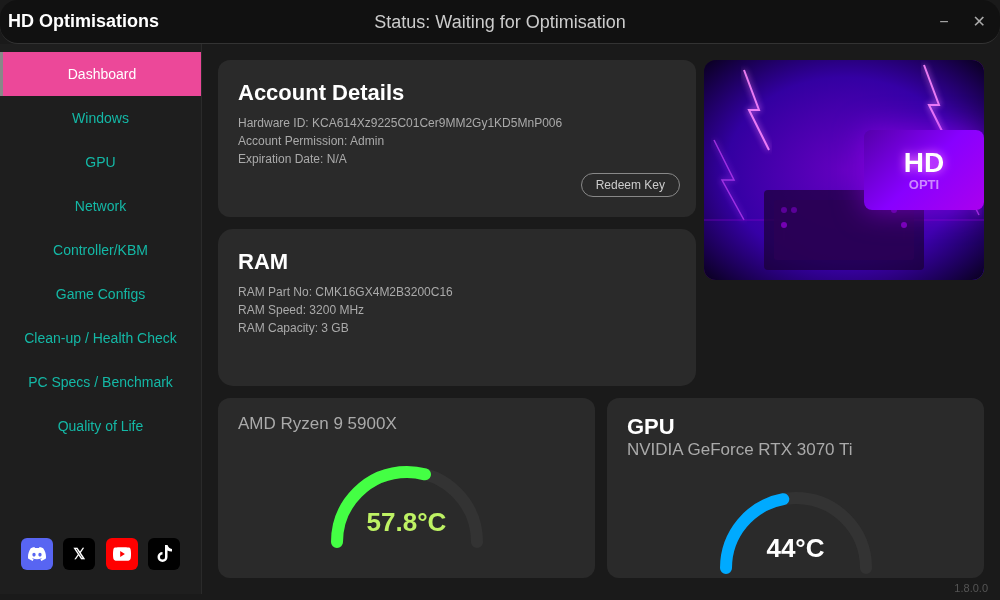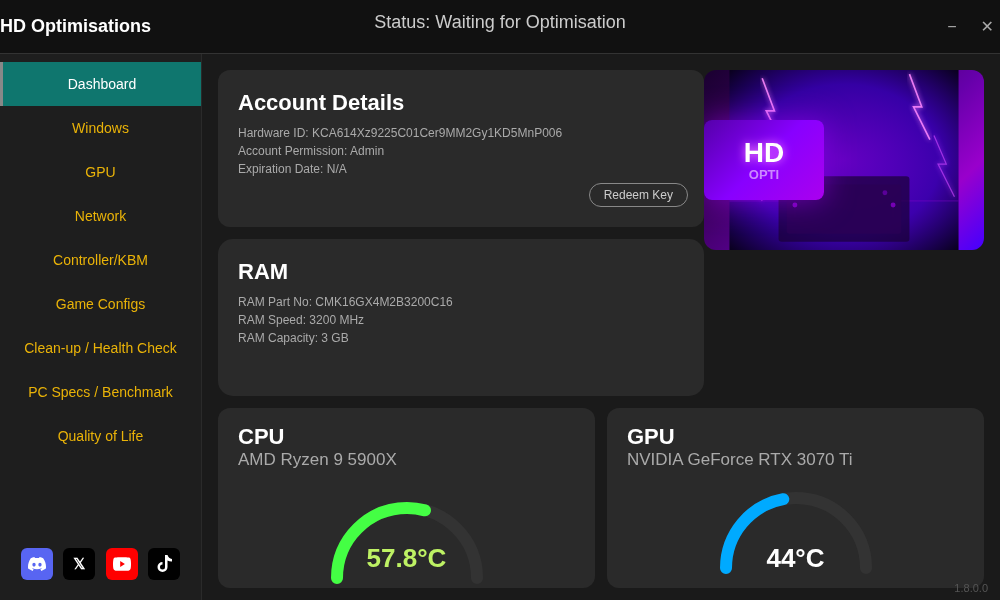--- a/index.html
+++ b/index.html
@@ -9,26 +9,27 @@
       background: #1a1a1a;
       color: #fff;
       font-family: 'Segoe UI', Arial, sans-serif;
       overflow: hidden;
       position: relative;
     }
 
     
     .title-bar {
       background: #111;
-      height: 54px;
+      height: 44px;
       display: flex;
       align-items: center;
       justify-content: space-between;
-      padding: 0 0;
+      padding: 0 8px;
       border-bottom: 1px solid #333;
+      border-radius: 18px;
     }
     .title-bar-left {
       font-size: 18px;
       font-weight: bold;
       color: #fff;
     }
     .title-bar-center {
       font-size: 18px;
       color: #ccc;
       position: absolute;
@@ -60,27 +61,27 @@
       background: #1e1e1e;
       display: flex;
       flex-direction: column;
       padding: 8px 0;
       border-right: 1px solid #2a2a2a;
       flex-shrink: 0;
     }
     .sidebar-item {
       padding: 14px 16px;
       font-size: 14px;
-      color: #eab308;
+      color: #14b8a6;
       cursor: pointer;
       text-align: center;
       transition: background 0.15s;
     }
     .sidebar-item.active {
-      background: #0f766e;
+      background: #ec4899;
       color: #fff;
       border-left: 3px solid #888;
     }
     .sidebar-bottom {
       margin-top: auto;
       padding: 16px;
       display: flex;
       justify-content: space-around;
       align-items: center;
     }
@@ -105,21 +106,21 @@
       padding: 16px;
       display: flex;
       flex-direction: column;
       gap: 12px;
       overflow: hidden;
     }
 
     
     .top-row {
       display: flex;
-      gap: 0;
+      gap: 8px;
       flex: 1;
     }
 
     
     .card {
       background: #2a2a2a;
       border-radius: 12px;
       padding: 20px;
     }
     .card-title {
@@ -154,26 +155,26 @@
 
     
     .ram-card {
       flex: 1;
       border-radius: 15px;
     }
 
     
     .hero-image {
       width: 280px;
-      height: 180px;
+      height: 220px;
       border-radius: 12px;
       background: linear-gradient(135deg, #1a0030 0%, #3d0060 30%, #6600aa 60%, #9900cc 80%, #4400ff 100%);
       display: flex;
       align-items: center;
-      justify-content: flex-start;
+      justify-content: flex-end;
       position: relative;
       overflow: hidden;
       flex-shrink: 0;
     }
     .hero-inner {
       position: relative;
       z-index: 2;
       display: flex;
       flex-direction: column;
       align-items: center;
@@ -367,39 +368,38 @@
             </div>
           </div>
         </div>
       </div>
 
     </div>
 
     <div class="bottom-row">
 
       <div class="monitor-card">
-        <div class="monitor-title">CPU</div>
         <div class="monitor-subtitle">AMD Ryzen 9 5900X</div>
 
         <div style="position:relative; display:flex; justify-content:center; align-items:flex-end; height:110px;">
           <svg width="180" height="100" viewBox="0 0 180 100">
 
             <path d="M 20 90 A 70 70 0 0 1 160 90" stroke="#333" stroke-width="12" fill="none" stroke-linecap="round"></path>
 
             <path d="M 20 90 A 70 70 0 0 1 160 90" stroke="#44ff44" stroke-width="12" fill="none" stroke-linecap="round" stroke-dasharray="220" stroke-dashoffset="92"></path>
           </svg>
           <div style="position:absolute; bottom:14px; font-size:26px; font-weight:bold; color:#bef264;">57.8°C</div>
         </div>
       </div>
 
       <div class="monitor-card">
         <div class="monitor-title">GPU</div>
         <div class="monitor-subtitle">NVIDIA GeForce RTX 3070 Ti</div>
 
-        <div style="position:relative; display:flex; justify-content:center; align-items:flex-start; height:110px;">
+        <div style="position:relative; display:flex; justify-content:center; align-items:flex-end; height:110px;">
           <svg width="180" height="100" viewBox="0 0 180 100">
 
             <path d="M 20 90 A 70 70 0 0 1 160 90" stroke="#333" stroke-width="12" fill="none" stroke-linecap="round"></path>
 
             <path d="M 20 90 A 70 70 0 0 1 160 90" stroke="#00aaff" stroke-width="12" fill="none" stroke-linecap="round" stroke-dasharray="220" stroke-dashoffset="123"></path>
           </svg>
           <div style="position:absolute; bottom:14px; font-size:26px; font-weight:bold; color:#fff;">44°C</div>
         </div>
       </div>
 

